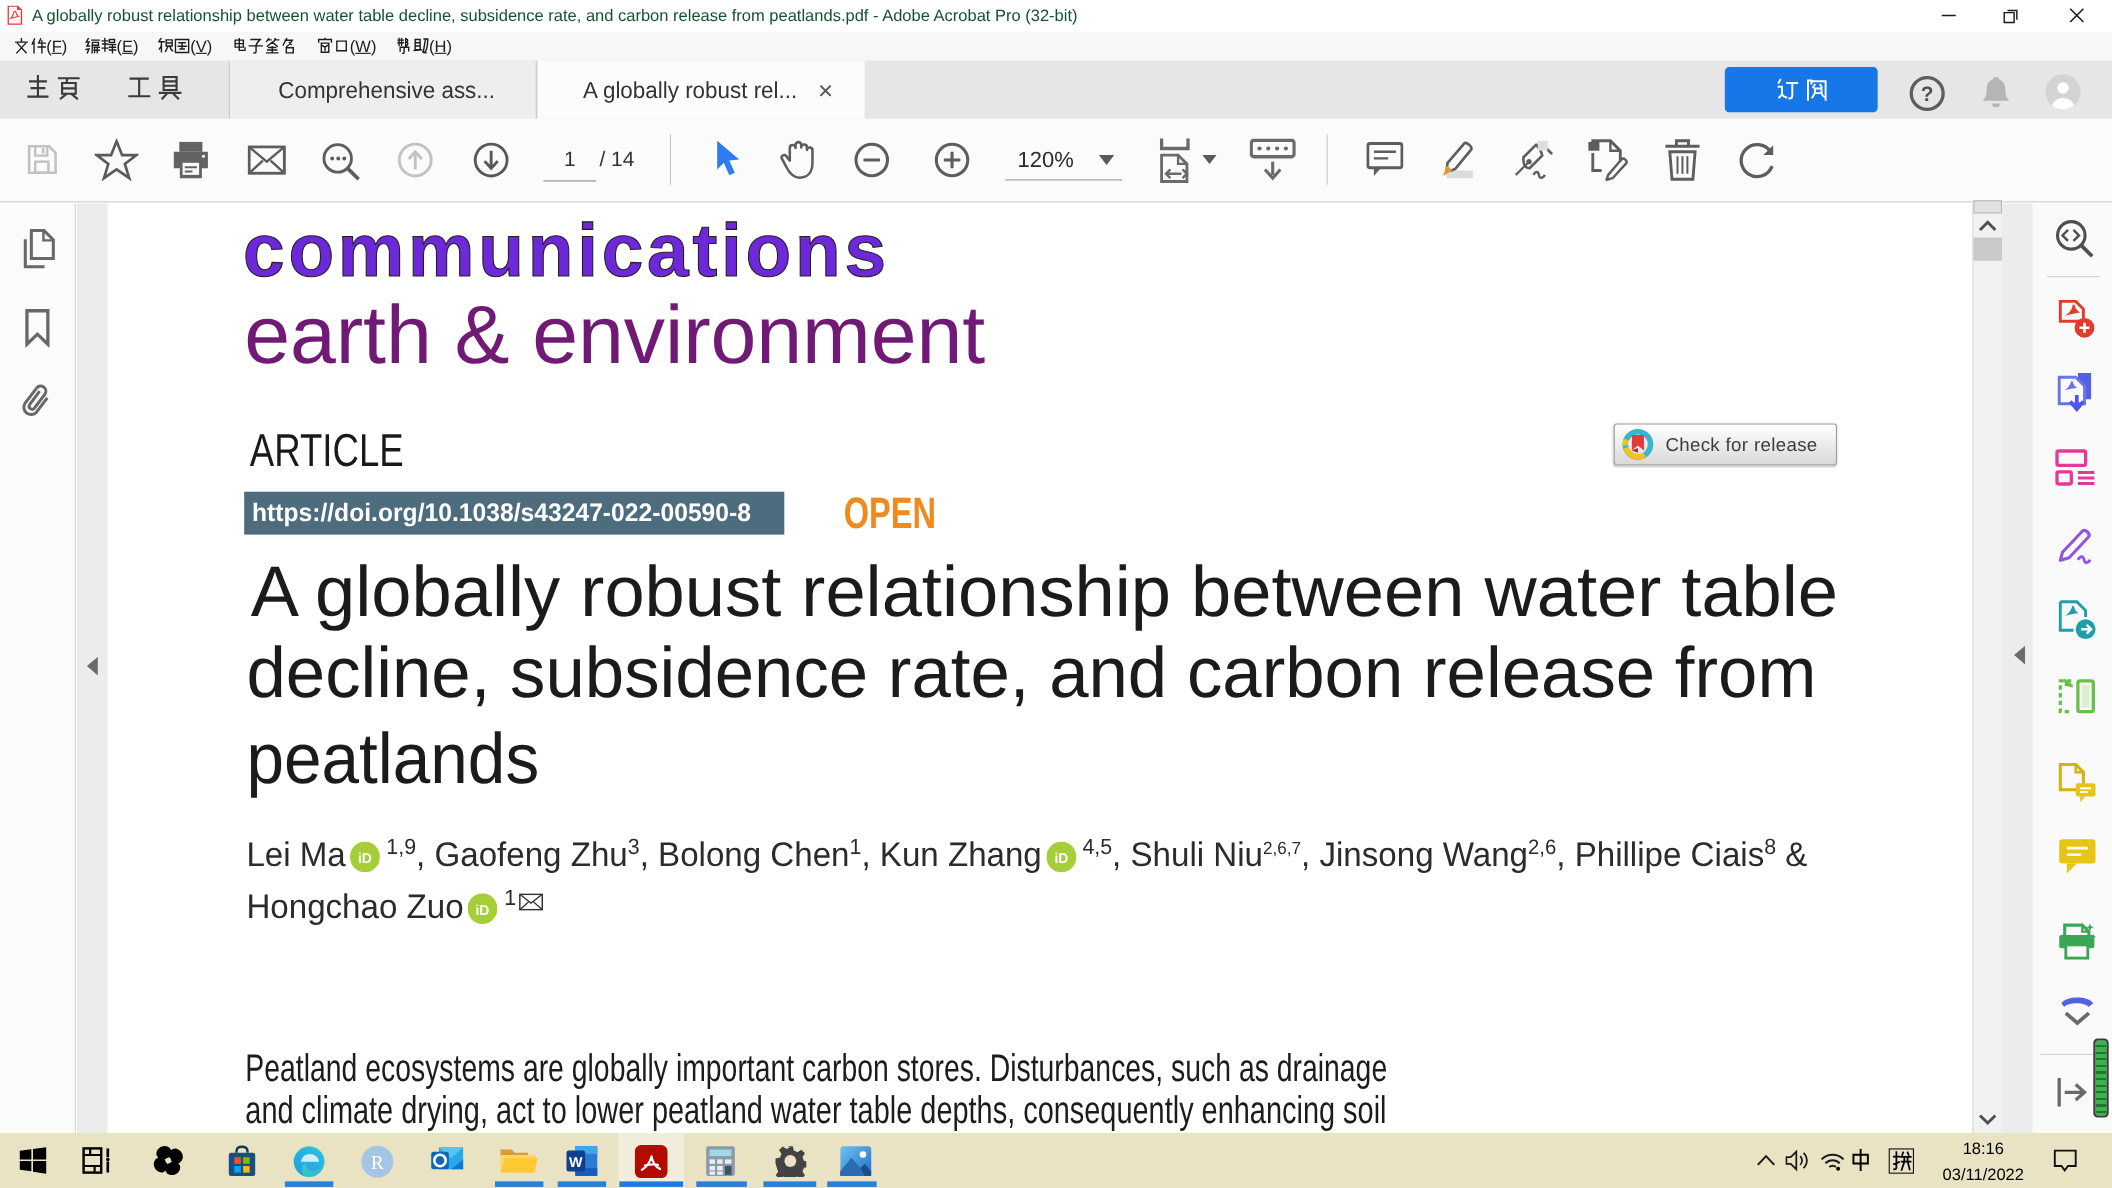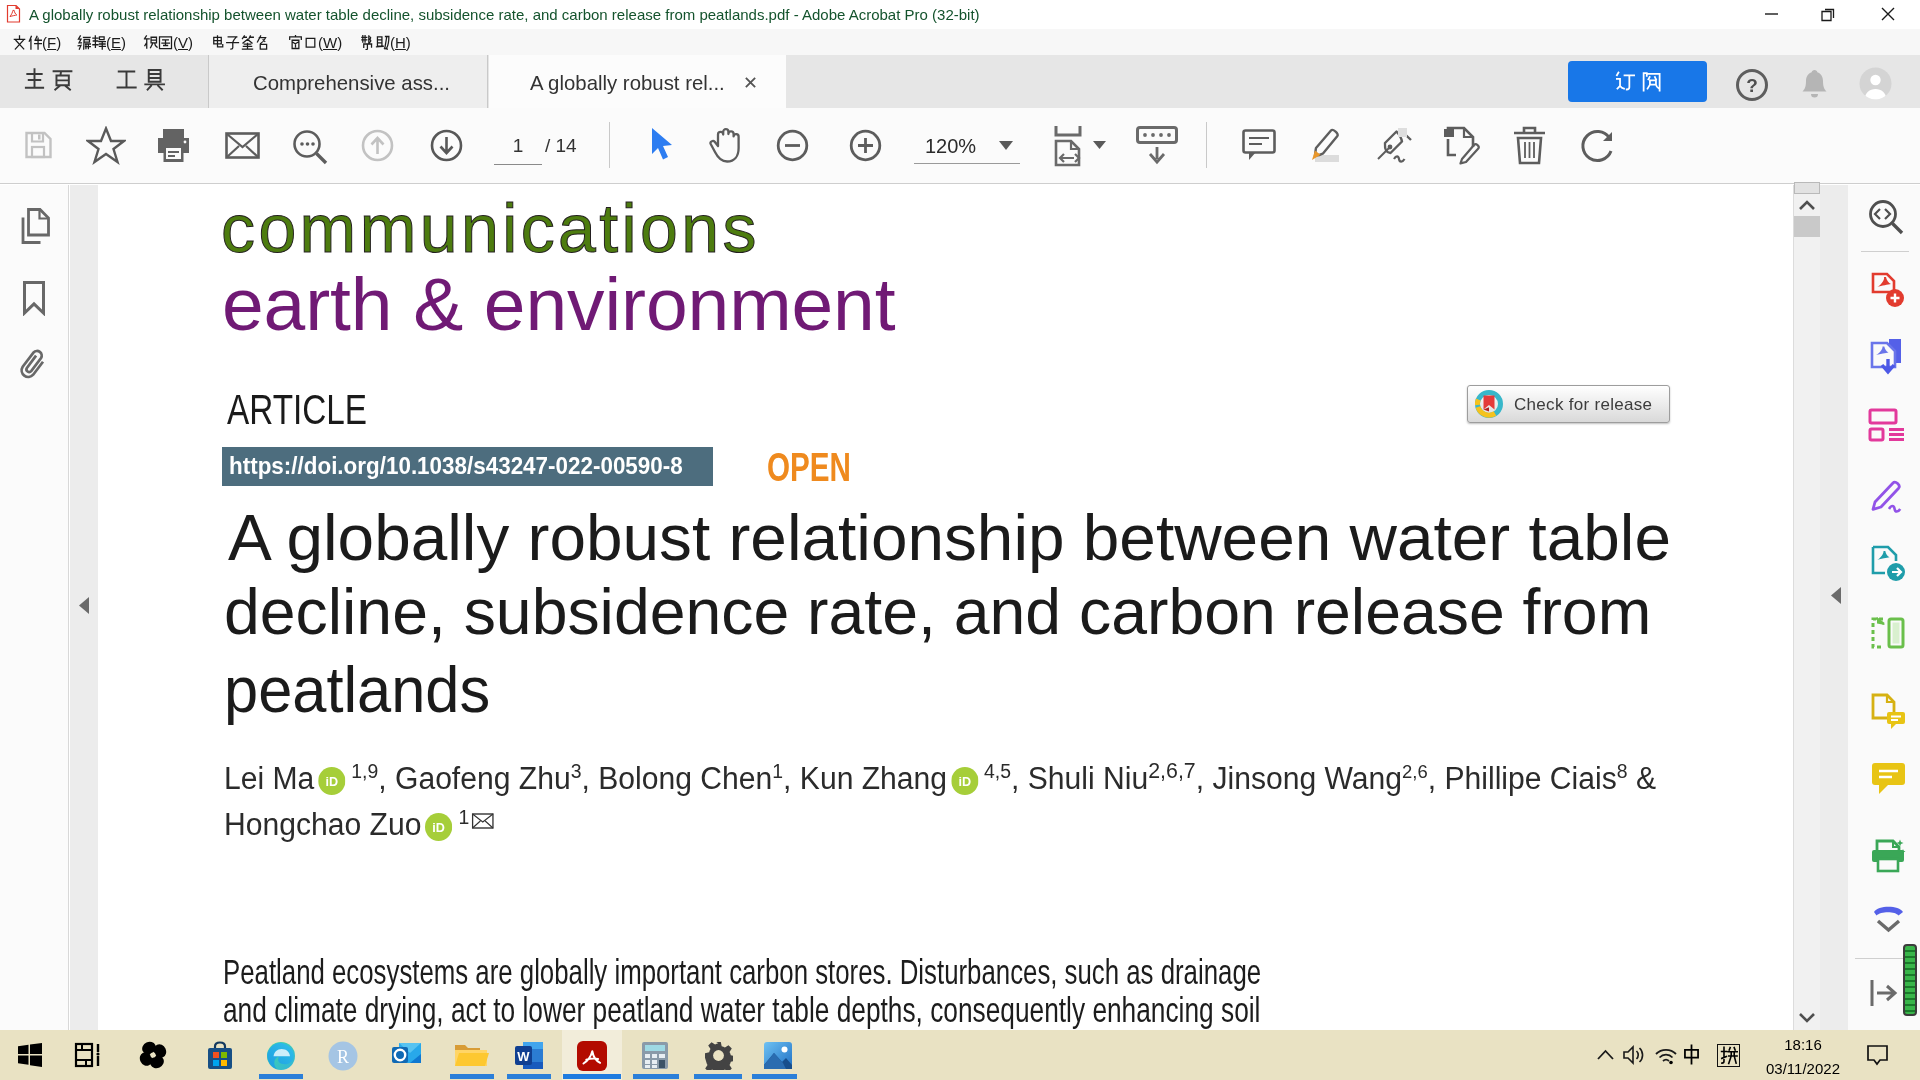--- a/index.html
+++ b/index.html
@@ -307,21 +307,21 @@
   <svg class="abs" style="left:17px;top:163px" width="35" height="36" viewBox="0 0 35 36">
       <g transform="rotate(-8 17 18)">
         <path d="M26.5 15 15 26.5a6.6 6.6 0 0 1-9.3-9.3L18.5 4.5a4.7 4.7 0 0 1 6.6 6.6L13.5 22.7a2.7 2.7 0 0 1-3.8-3.8L20.5 8" fill="none" stroke="#686868" stroke-width="2.7"></path>
       </g>
     </svg>
   <div class="abs" style="left:70px;top:0;width:28px;height:845px;background:#ececec"></div>
   <svg class="abs" style="left:79px;top:412px" width="10" height="17" viewBox="0 0 10 17">
       <path d="M10 0v17L0 8.5z" fill="#6a6a6a"></path>
     </svg>
   <div id="page" class="abs" style="left:98px;top:0;width:1695px;height:845px;background:#fff">
-    <div class="abs" style="left:123px;top:9px;font-size:68px;font-weight:normal;letter-spacing:3.4px;color:#4d7c0f;line-height:68px;-webkit-text-stroke:1px #231f20;white-space:nowrap">communications</div>
+    <div class="abs" style="left:123px;top:9px;font-size:68px;font-weight:bold;letter-spacing:3.4px;color:#6d28d9;line-height:68px;-webkit-text-stroke:1px #231f20;white-space:nowrap">communications</div>
     <div class="abs" style="left:124px;top:82px;font-size:75px;letter-spacing:-0.1px;color:#701a75;line-height:75px;white-space:nowrap">earth &amp; environment</div>
     <div class="abs" style="left:129px;top:204px;font-size:42px;color:#1a1a1a;line-height:42px;white-space:nowrap;transform:scaleX(0.793);transform-origin:left top">ARTICLE</div>
     <div class="abs" style="left:124px;top:262px;width:491px;height:39px;background:#4d6d7e"></div>
     <div class="abs" style="left:131px;top:268px;font-size:23px;font-weight:bold;color:#fff;line-height:27px;white-space:nowrap;transform:scaleX(0.975);transform-origin:left top">https://doi.org/10.1038/s43247-022-00590-8</div>
     <div class="abs" style="left:669px;top:262px;font-size:40px;font-weight:bold;color:#ef8a1e;line-height:40px;white-space:nowrap;transform:scaleX(0.74);transform-origin:left top">OPEN</div>
     <div class="abs" style="left:1369px;top:200px;width:203px;height:38px;background:linear-gradient(#ffffff,#d9d9d9);border:1px solid #9d9d9d;border-radius:3px;box-shadow:0 1px 2px rgba(0,0,0,.25)"></div>
     <svg class="abs" style="left:1376px;top:204px" width="30" height="30" viewBox="0 0 30 30">
         <circle cx="15" cy="15" r="11.5" fill="none" stroke="#38b7ca" stroke-width="5"></circle>
         <path d="M4 18a11.5 11.5 0 0 0 17 6.5" fill="none" stroke="#f5c21d" stroke-width="5"></path>
         <path d="M3.5 16a11.5 11.5 0 0 1 .8-5.5" fill="none" stroke="#f5c21d" stroke-width="5"></path>
@@ -331,21 +331,21 @@
     <div class="abs" style="left:1416px;top:210px;font-size:17px;letter-spacing:0.3px;color:#3c3c3c">Check for release</div>
     <div class="abs" style="left:130px;top:320px;font-size:65px;color:#1b1b1b;line-height:65px;white-space:nowrap;transform:scaleX(1.011);transform-origin:left top">A globally robust relationship between water table</div>
     <div class="abs" style="left:126px;top:394px;font-size:65px;color:#1b1b1b;line-height:65px;white-space:nowrap;transform:scaleX(0.990);transform-origin:left top">decline, subsidence rate, and carbon release from</div>
     <div class="abs" style="left:126px;top:472px;font-size:65px;color:#1b1b1b;line-height:65px;white-space:nowrap;transform:scaleX(0.944);transform-origin:left top">peatlands</div>
     <div class="abs" style="left:126px;top:570px;font-size:31px;color:#2b2b2b;line-height:31px;white-space:nowrap;transform:scaleX(0.971);transform-origin:left top">Lei Ma<svg style="vertical-align:-6px;margin:0 6px 0 4px" width="28" height="28" viewBox="0 0 28 28">
           <circle cx="14" cy="14" r="14" fill="#a6ce39"></circle>
           <text x="14" y="19.5" text-anchor="middle" font-size="13" font-weight="bold" fill="#fff" font-family="Liberation Sans">iD</text>
         </svg><sup style="font-size:20px">1,9</sup>, Gaofeng Zhu<sup style="font-size:20px">3</sup>, Bolong Chen<sup style="font-size:20px">1</sup>, Kun Zhang<svg style="vertical-align:-6px;margin:0 6px 0 4px" width="28" height="28" viewBox="0 0 28 28">
           <circle cx="14" cy="14" r="14" fill="#a6ce39"></circle>
           <text x="14" y="19.5" text-anchor="middle" font-size="13" font-weight="bold" fill="#fff" font-family="Liberation Sans">iD</text>
-        </svg><sup style="font-size:20px">4,5</sup>, Shuli Niu<sup style="font-size:22px">2,6,7</sup>, Jinsong Wang<sup style="font-size:19px">2,6</sup>, Phillipe Ciais<sup style="font-size:20px">8</sup> &amp;</div>
+        </svg><sup style="font-size:20px">4,5</sup>, Shuli Niu<sup style="font-size:16px">2,6,7</sup>, Jinsong Wang<sup style="font-size:19px">2,6</sup>, Phillipe Ciais<sup style="font-size:20px">8</sup> &amp;</div>
     <div class="abs" style="left:126px;top:617px;font-size:31px;color:#2b2b2b;line-height:31px;white-space:nowrap;transform:scaleX(0.971);transform-origin:left top">Hongchao Zuo<svg style="vertical-align:-6px;margin:0 6px 0 4px" width="28" height="28" viewBox="0 0 28 28">
           <circle cx="14" cy="14" r="14" fill="#a6ce39"></circle>
           <text x="14" y="19.5" text-anchor="middle" font-size="13" font-weight="bold" fill="#fff" font-family="Liberation Sans">iD</text>
         </svg><sup style="font-size:20px">1</sup><svg style="vertical-align:6px;margin-left:2px" width="23" height="16" viewBox="0 0 23 16">
           <rect x="1" y="1" width="21" height="14" fill="none" stroke="#333" stroke-width="1.4"></rect>
           <path d="M1 1l10.5 8L22 1M1 15l8-7M22 15l-8-7" fill="none" stroke="#333" stroke-width="1.2"></path>
         </svg></div>
     <div class="abs" style="left:125px;top:769px;font-size:35px;color:#1c1c1c;line-height:35px;white-space:nowrap;transform:scaleX(0.737);transform-origin:left top">Peatland ecosystems are globally important carbon stores. Disturbances, such as drainage</div>
     <div class="abs" style="left:125px;top:807px;font-size:35px;color:#1c1c1c;line-height:35px;white-space:nowrap;transform:scaleX(0.751);transform-origin:left top">and climate drying, act to lower peatland water table depths, consequently enhancing soil</div>
   </div>

